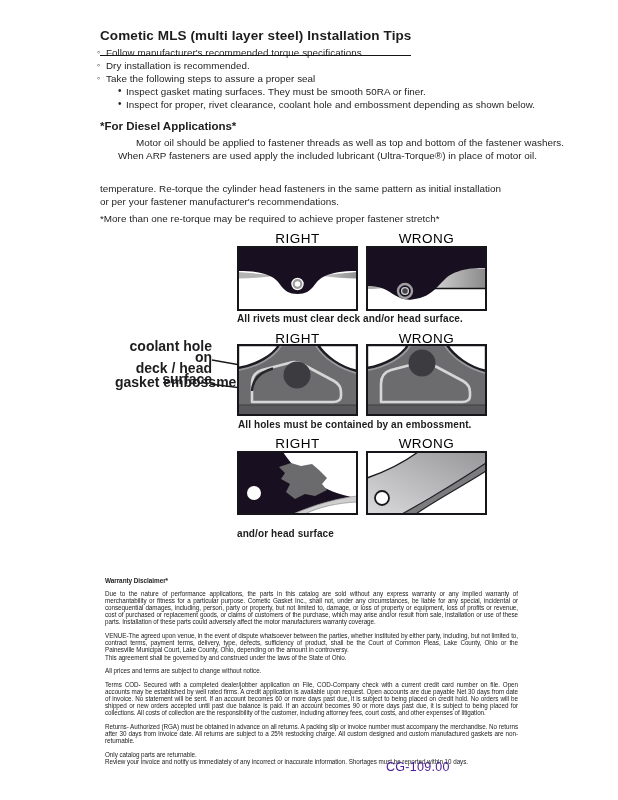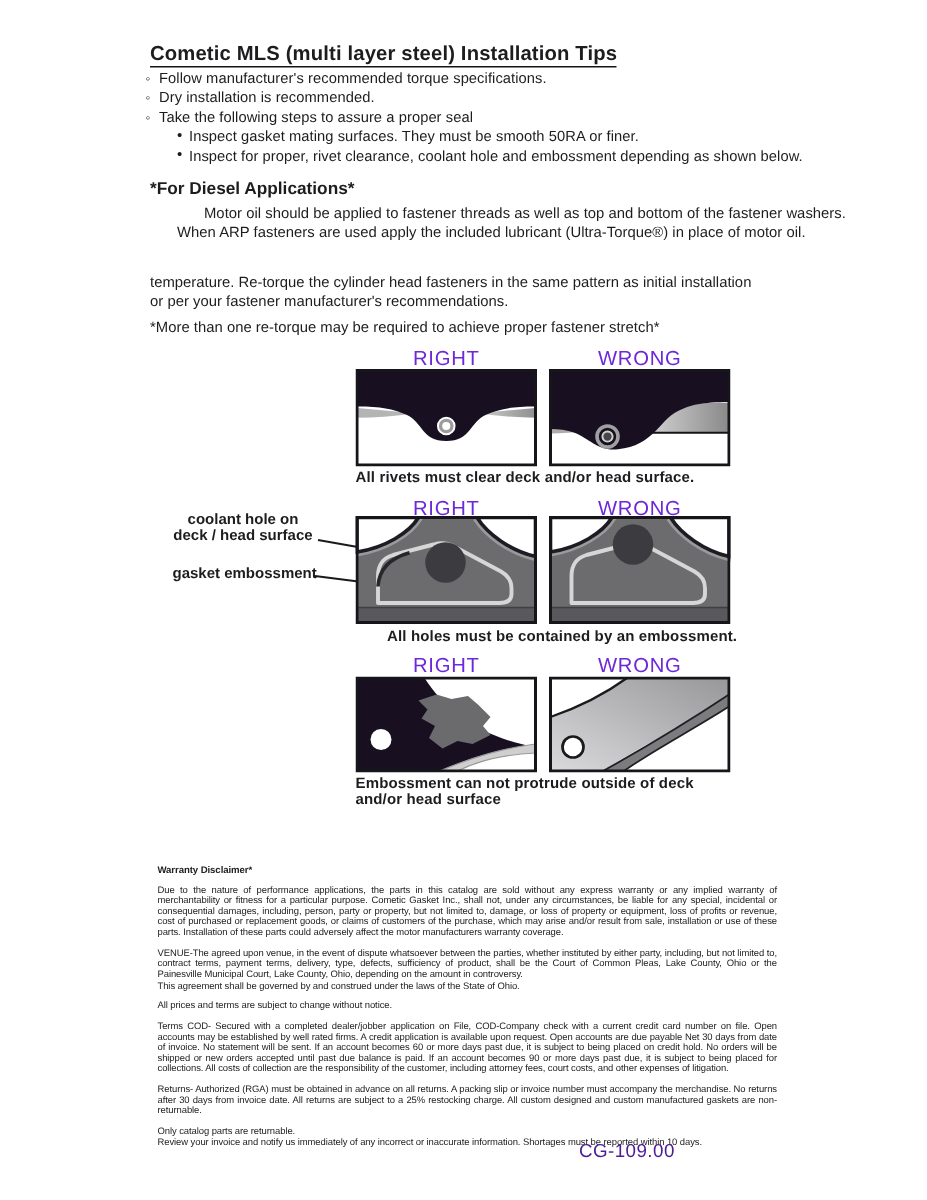--- a/index.html
+++ b/index.html
@@ -5,35 +5,35 @@
   html,body{margin:0;padding:0;background:#e8e8e8;}
   #page{
     position:relative;width:618px;height:800px;background:#ffffff;
     font-family:"Liberation Sans", sans-serif;color:#1d1d1f;overflow:hidden;
     margin:0 auto;
   }
   .abs{position:absolute;}
   .nowrap{white-space:nowrap;}
   
   .doc-title{left:100px;top:28px;font-size:13.5px;font-weight:bold;
-    border-bottom:1.6px solid #141414;padding-bottom:1px;letter-spacing:.1px;}
+    border-bottom:1.6px solid #141414;padding-bottom:12px;letter-spacing:.1px;}
   
   .bullet-row{font-size:9.8px;letter-spacing:.05px;}
   .bullet-glyph{position:absolute;left:-9px;top:0;font-size:9px;}
   .sub-glyph{position:absolute;left:-8px;top:-1px;font-size:10px;}
   
   .section-heading{left:100px;top:120px;font-size:11.5px;font-weight:bold;}
   .body-line{font-size:9.9px;letter-spacing:.02px;}
   
-  .rw-heading{font-size:13.5px;color:#6d28d9;letter-spacing:.5px;text-align:center;width:121px;}
+  .rw-heading{font-size:13.5px;color:#000000;letter-spacing:.5px;text-align:center;width:121px;}
   .diagram-caption{font-size:10px;font-weight:bold;letter-spacing:.1px;}
   .panel{border:none;}
   .panel svg{display:block;}
   
-  .callout{font-size:10px;font-weight:bold;text-align:center;line-height:11px;}
+  .callout{font-size:14px;font-weight:bold;text-align:right;line-height:11px;}
   
   .disclaimer{left:105px;top:577px;width:413px;font-size:6.3px;line-height:7.1px;
     color:#222;letter-spacing:-0.05px;}
   .disclaimer .dhead{font-weight:bold;margin:0 0 6px 0;font-size:6.4px;}
   .disclaimer p{margin:0 0 6.5px 0;text-align:justify;}
   .disclaimer p.tight{margin-bottom:0.5px;}
   .disclaimer p.noj{text-align:left;}
   
   .footer-code{left:386px;top:760px;font-size:12.5px;color:#4c1d95;letter-spacing:.3px;}
 </style>
@@ -155,21 +155,21 @@
       <path d="M1,1 H42 C36,11 20,21 1,24" fill="none" stroke="#9a9a9d" stroke-width="6"></path>
       <path d="M1,1 H42 C36,11 20,21 1,24 Z" fill="#ffffff" stroke="#1c1c22" stroke-width="2.4"></path>
       <path d="M80,1 H120 V27 C103,23 88,12 81,1" fill="none" stroke="#9a9a9d" stroke-width="6"></path>
       <path d="M80,1 H120 V27 C103,23 88,12 81,1 Z" fill="#ffffff" stroke="#1c1c22" stroke-width="2.4"></path>
       <path d="M15,58 L15,40 Q15,29 25,26 L52,19 Q60,16.5 67,21 L97,37 Q104,41 104,48 L104,52 Q104,58 96,58 L21,58 Q15,58 15,58 Z" fill="none" stroke="#d6d6d6" stroke-width="2.6" stroke-linejoin="round"></path>
       <circle cx="56" cy="19" r="13.5" fill="#3b3b40"></circle>
       <rect x="1" y="1" width="119" height="70" fill="none" stroke="#15151a" stroke-width="2"></rect>
     </svg>
   </div>
 
-  <div class="abs diagram-caption nowrap" style="left:238px;top:419px;margin-left:20px;">All holes must be contained by an embossment.</div>
+  <div class="abs diagram-caption nowrap" style="left:238px;top:419px;">All holes must be contained by an embossment.</div>
 
   <div class="abs rw-heading" style="left:237px;top:436px;">RIGHT</div>
   <div class="abs rw-heading" style="left:366px;top:436px;">WRONG</div>
 
   <div class="abs panel" style="left:237px;top:451px;">
     <svg width="121" height="64" viewBox="0 0 121 64">
       <rect x="1" y="1" width="119" height="62" fill="#ffffff"></rect>
       <path d="M1,1 H46 C60,23 85,41 120,47 V63 H1 Z" fill="#181021"></path>
       <path d="M66,63 C86,55 102,51 120,50 V63 Z" fill="#ffffff"></path>
       <path d="M56,63 C80,53 98,48 120,45 V51 C100,52 82,56 68,63 Z" fill="#cfcfcf" stroke="#9a9a9a" stroke-width="0.8"></path>
@@ -190,21 +190,20 @@
       <rect x="1" y="1" width="119" height="62" fill="#ffffff"></rect>
       <path d="M1,27 Q30,17 52,1 L120,1 V15 C85,35 55,50 36,63 L1,63 Z" fill="url(#g3w)"></path>
       <path d="M52,63 C75,49 100,32 120,18 V63 Z" fill="#ffffff"></path>
       <path d="M36,63 C70,44 96,28 120,12 L120,20 C95,36 68,50 50,63 Z" fill="#7c7c7f" stroke="#1f1f24" stroke-width="1.2"></path>
       <path d="M1,27 Q30,17 52,1" fill="none" stroke="#1a1a1a" stroke-width="1.5"></path>
       <circle cx="16" cy="47" r="7" fill="#ffffff" stroke="#1a1a1a" stroke-width="1.8"></circle>
       <rect x="1" y="1" width="119" height="62" fill="none" stroke="#15151a" stroke-width="2"></rect>
     </svg>
   </div>
 
-  <div class="abs diagram-caption nowrap" style="left:237px;top:517px;">Embossment can not protrude outside of deck</div>
   <div class="abs diagram-caption nowrap" style="left:237px;top:528px;">and/or head surface</div>
 
   <div class="abs disclaimer">
     <div class="dhead">Warranty Disclaimer*</div>
     <p>Due to the nature of performance applications, the parts in this catalog are sold without any express warranty or any implied warranty of merchantability or fitness for a particular purpose.  Cometic Gasket Inc., shall not, under any circumstances, be liable for any special, incidental or consequential damages, including, person, party or property, but not limited to, damage, or loss of property or equipment, loss of profits or revenue, cost of purchased or replacement goods, or claims of customers of the purchase, which may arise and/or result from sale, installation or use of these parts.  Installation of these parts could adversely affect the motor manufacturers warranty coverage.</p>
     <p class="tight">VENUE-The agreed upon venue, in the event of dispute whatsoever between the parties, whether instituted by either party, including, but not limited to, contract terms, payment terms, delivery, type, defects, sufficiency of product, shall be the Court of Common Pleas, Lake County, Ohio or the Painesville Municipal Court, Lake County, Ohio, depending on the amount in controversy.</p>
     <p class="noj">This agreement shall be governed by and construed under the laws of the State of Ohio.</p>
     <p class="noj">All prices and terms are subject to change without notice.</p>
     <p>Terms COD- Secured with a completed dealer/jobber application on File, COD-Company check with a current credit card number on file.  Open accounts may be established by well rated firms.  A credit application is available upon request.  Open accounts are due payable Net 30 days from date of invoice.  No statement will be sent.  If an account becomes 60 or more days past due, it is subject to being placed on credit hold.  No orders will be shipped or new orders accepted until past due balance is paid.  If an account becomes 90 or more days past due, it is subject to being placed for collections.  All costs of collection are the responsibility of the customer, including attorney fees, court costs, and other expenses of litigation.</p>
     <p>Returns- Authorized (RGA) must be obtained in advance on all returns.  A packing slip or invoice number must accompany the merchandise.  No returns after 30 days from invoice date.  All returns are subject to a 25% restocking charge.  All custom designed and custom manufactured gaskets are non-returnable.</p>

